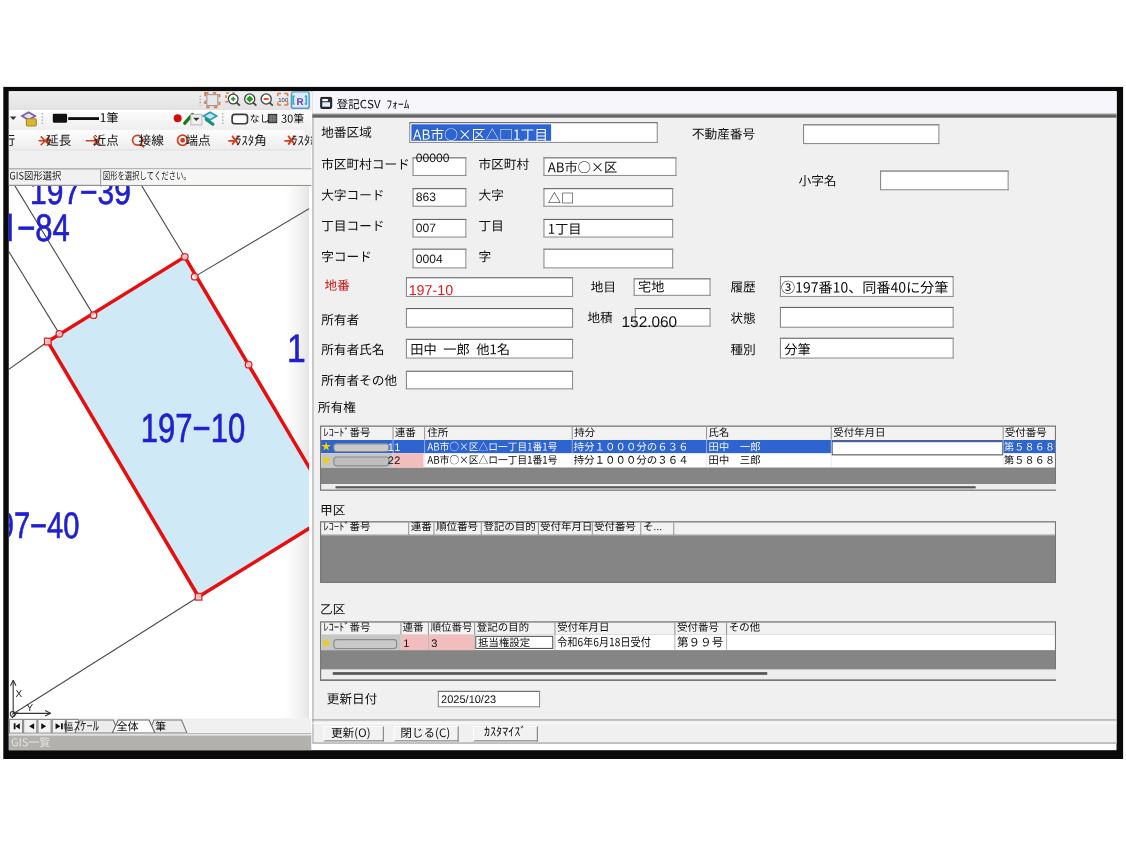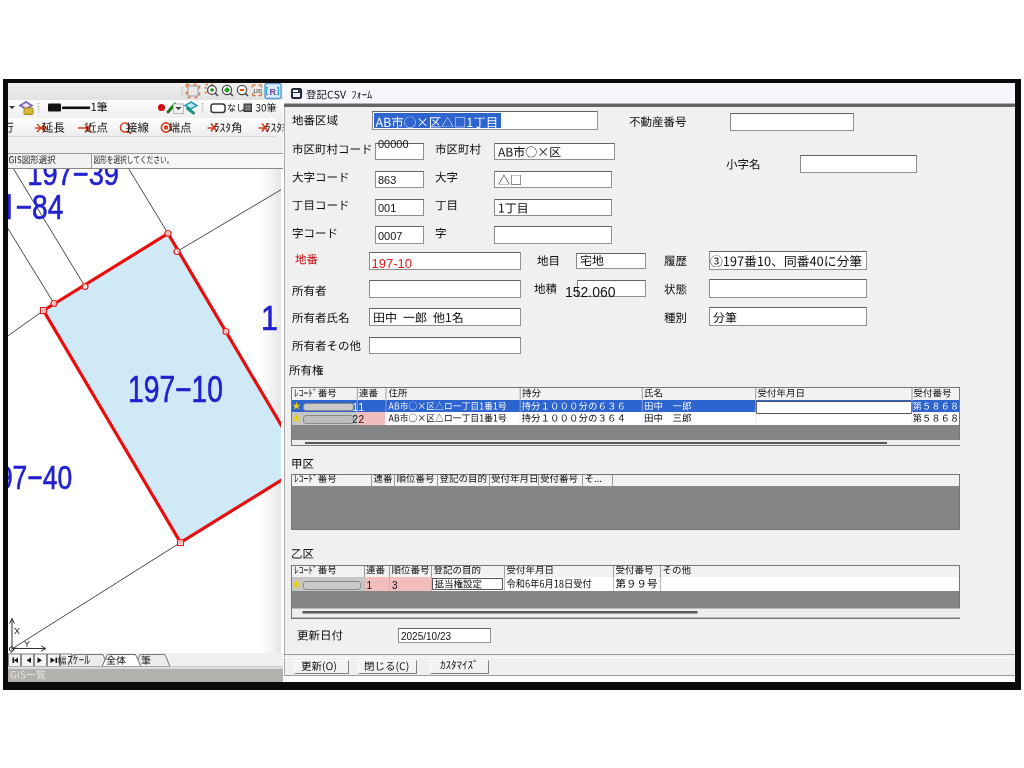--- a/index.html
+++ b/index.html
@@ -258,22 +258,22 @@
 </svg>
 
 <div class="in" style="left:398px;top:628px;width:93px;height:15px"></div>
 <div style="left:284px;top:654px;width:731px;height:2px;border-top:1px solid #999;border-bottom:1px solid #fdfdfd"></div>
 <div class="btn" style="left:294px;top:660px;width:55px;height:14px"></div>
 <div class="btn" style="left:358px;top:660px;width:59px;height:14px"></div>
 <div class="btn" style="left:430px;top:660px;width:59px;height:14px"></div>
 
 <div class="a" style="left:378px;top:138px;font-size:11px">00000</div>
 <div class="a" style="left:378px;top:174px;font-size:11px">863</div>
-<div class="a" style="left:378px;top:202px;font-size:11px">001</div>
-<div class="a" style="left:378px;top:229.5px;font-size:11px">0007</div>
+<div class="a" style="left:378px;top:202px;font-size:11px">007</div>
+<div class="a" style="left:378px;top:229.5px;font-size:11px">0004</div>
 <div class="a" style="left:371.5px;top:255.5px;font-size:13px;color:#e01818">197-10</div>
 <div class="a" style="left:565px;top:283.5px;font-size:14px">152.060</div>
 <div class="a" style="left:401px;top:630.5px;font-size:10px">2025/10/23</div>
 <div class="a" style="left:352.5px;top:401.5px;font-size:10px;color:#fff">1</div>
 <div class="a" style="left:358.5px;top:401.5px;font-size:10px;color:#fff">1</div>
 <div class="a" style="left:352.5px;top:414px;font-size:10px">2</div>
 <div class="a" style="left:358.5px;top:414px;font-size:10px">2</div>
 <div class="a" style="left:366.5px;top:579.5px;font-size:10px">1</div>
 <div class="a" style="left:392px;top:579.5px;font-size:10px">3</div>
 <svg id="jp" width="1024" height="768" viewBox="0 0 1024 768" style="position:absolute;left:0;top:0;pointer-events:none;z-index:50">

